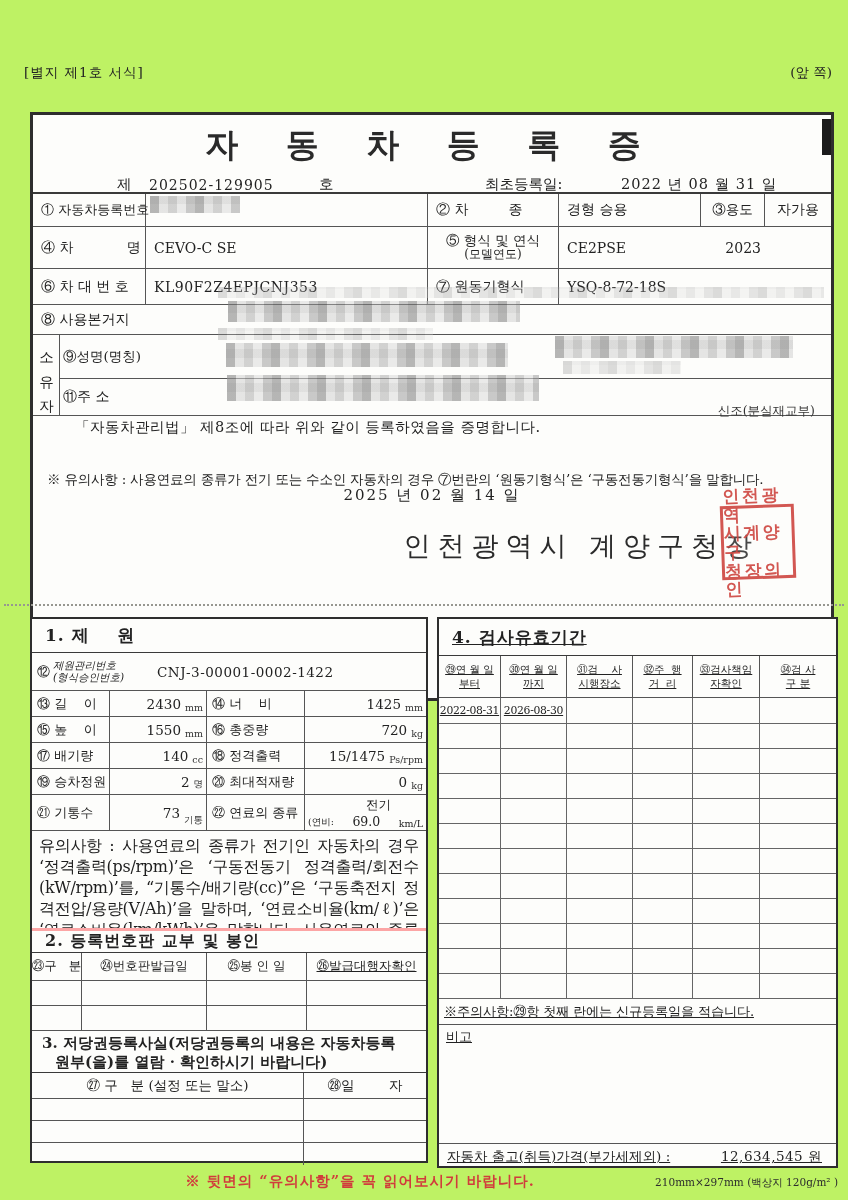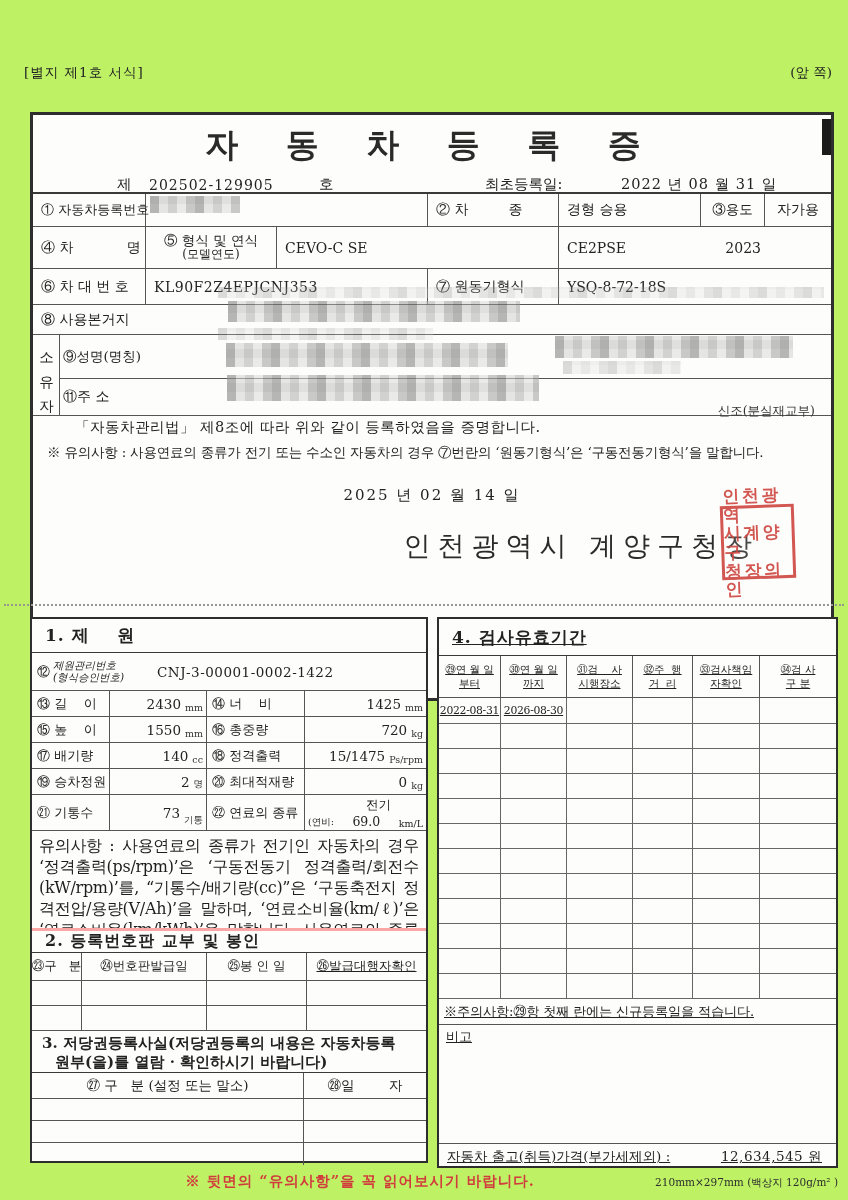--- a/index.html
+++ b/index.html
@@ -37,21 +37,21 @@
   .og-owner{grid-row:1/3;border-right:1px solid #555;display:flex;align-items:center;justify-content:center;
             writing-mode:vertical-rl;text-orientation:upright;font-size:14.5px;letter-spacing:9px;padding-top:4px;box-sizing:border-box;}
   .og-cell{border-bottom:1px solid #555;box-sizing:border-box;display:flex;align-items:center;font-size:13.5px;padding-left:3px;}
   .og-cell.last{border-bottom:none;}
   .og-val{border-bottom:1px solid #555;box-sizing:border-box;}
   .og-val.last{border-bottom:none;}
   .owner-wrap{border-bottom:1px solid #555;}
 
   .statement{left:42px;top:303px;font-size:14.5px;letter-spacing:.5px;}
   .reissue{right:16px;top:288px;font-size:12.5px;color:#333;}
-  .cert-notice{left:14px;top:329px;font-size:13.5px;letter-spacing:-.2px;}
+  .cert-notice{left:14px;top:356px;font-size:13.5px;letter-spacing:-.2px;}
   .issue-date{left:0;top:371px;width:100%;text-align:center;font-size:15px;letter-spacing:2px;}
   .issuer{left:0;top:413px;width:100%;text-align:right;padding-right:72px;box-sizing:border-box;
           font-size:27px;letter-spacing:7px;color:#2b2b2b;}
   .seal{left:688px;top:390px;width:74px;height:74px;border:3.5px solid #cf4a44;box-sizing:border-box;
         display:flex;flex-direction:column;align-items:center;justify-content:center;
         color:#cf4a44;font-size:17px;font-weight:bold;line-height:1.1;letter-spacing:2.5px;
         transform:rotate(-2deg);opacity:.92;background:rgba(255,255,255,.15);}
 
   
   .mosaic{position:absolute;image-rendering:pixelated;opacity:.8;
@@ -158,27 +158,27 @@
         <div class="uc rb lab" style="width:113px;font-size:13px">① 자동차등록번호</div>
         <div class="uc rb" style="width:282px"></div>
         <div class="uc rb lab" style="width:131px">② 차         종</div>
         <div class="uc rb" style="width:142px">경형 승용</div>
         <div class="uc rb center" style="width:64px;font-size:13.5px">③용도</div>
         <div class="uc center" style="flex:1">자가용</div>
       </div>
 
       <div class="urow" style="height:42px">
         <div class="uc rb lab" style="width:113px">④ 차            명</div>
+        <div class="uc rb" style="width:282px">CEVO-C SE</div>
         <div class="uc rb" style="width:131px;padding-left:0">
           <div class="lab2">
             <span class="l1">⑤ 형식 및 연식</span>
             <span class="l2">(모델연도)</span>
           </div>
         </div>
-        <div class="uc rb" style="width:282px">CEVO-C SE</div>
         <div class="uc" style="flex:1;justify-content:space-between;padding-right:70px">
           <span>CE2PSE</span>
           <span>2023</span>
         </div>
       </div>
 
       <div class="urow" style="height:36px">
         <div class="uc rb lab" style="width:113px">⑥ 차 대 번 호</div>
         <div class="uc rb" style="width:282px;letter-spacing:.5px">KL90F2Z4EPJCNJ353</div>
         <div class="uc rb lab" style="width:131px">⑦ 원동기형식</div>

